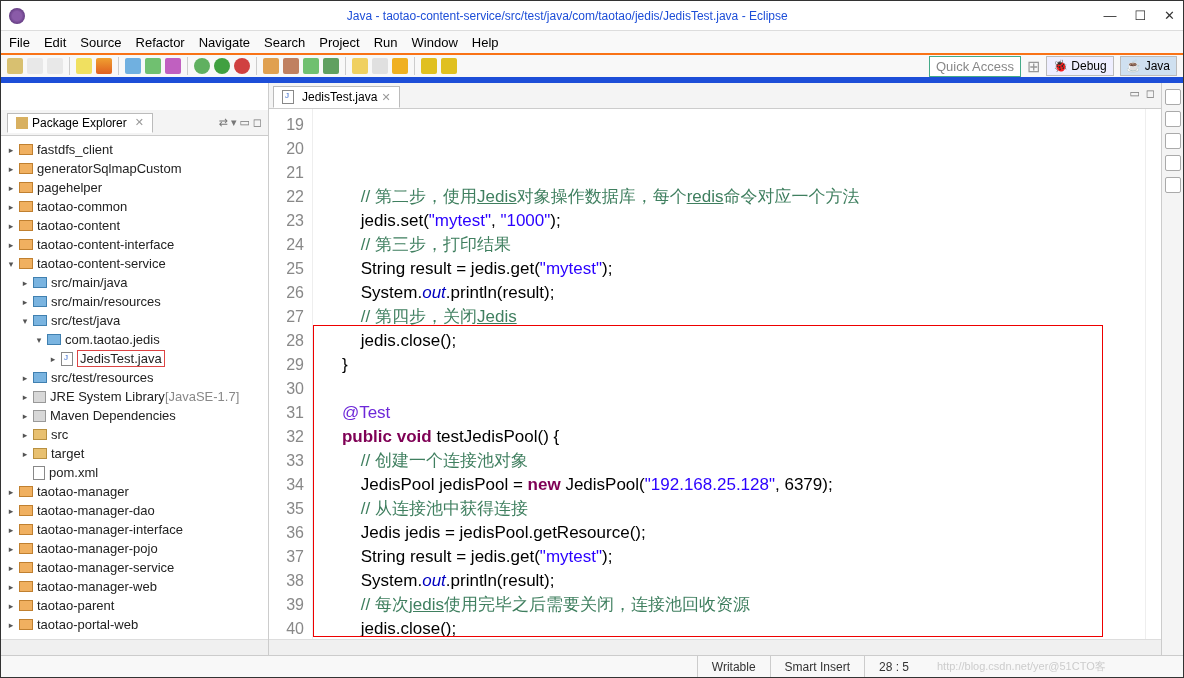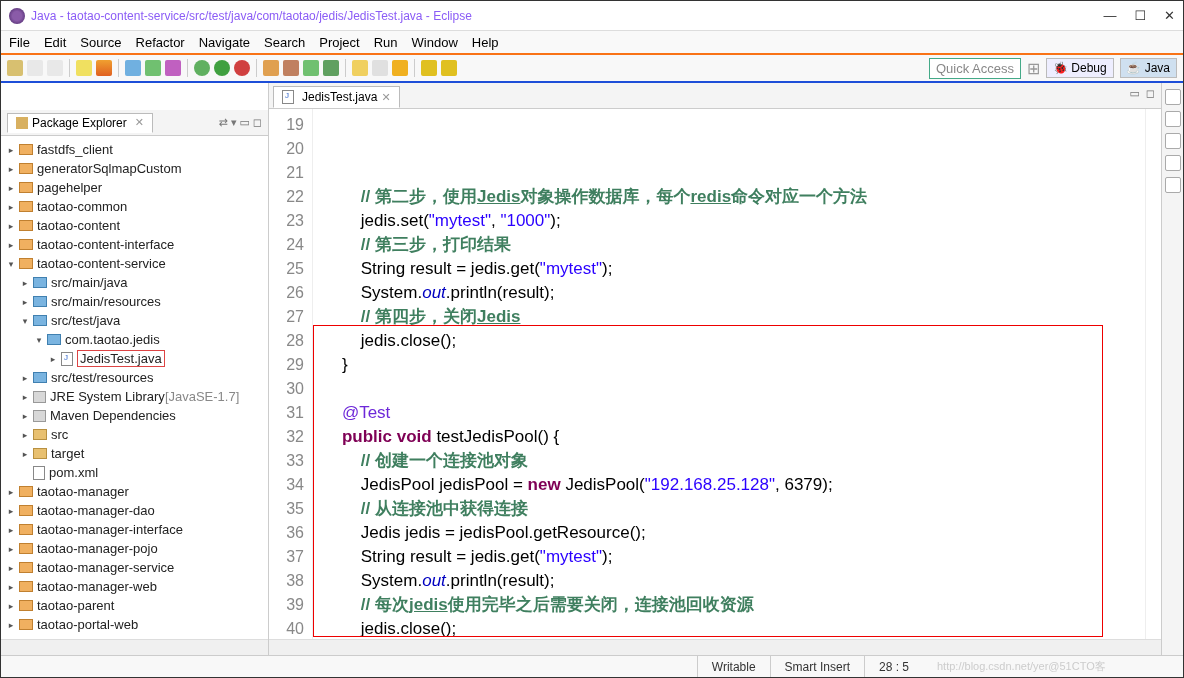--- a/index.html
+++ b/index.html
@@ -1,25 +1,25 @@
 <!DOCTYPE html>
 <html><head>
 <meta charset="utf-8">
 <style>
 * { box-sizing: border-box; margin: 0; padding: 0; font-family: "Segoe UI", Tahoma, sans-serif; }
 html, body { width: 1184px; height: 678px; overflow: hidden; background: #fff; }
 .window { width: 1184px; height: 678px; display: flex; flex-direction: column; border: 1px solid #333; }
 .titlebar { height: 30px; display: flex; align-items: center; padding: 0 8px; font-size: 12px; background: #fff; border-bottom: 1px solid #ddd; }
 .titlebar .title-icon { width: 16px; height: 16px; background: radial-gradient(circle,#8a5ba8 40%,#402060); border-radius: 50%; margin-right: 6px; }
-.titlebar .title-text { flex: 1; color: #8b5cf6; }
+.titlebar .title-text { flex: 1; color: #1d4ed8; text-align: center; }
 .win-btns { display: flex; gap: 18px; font-size: 13px; color: #333; }
 .win-btns span { cursor: default; }
 .menubar { height: 24px; display: flex; align-items: center; gap: 14px; padding: 0 8px; font-size: 13px; color: #000; background: #f9f9f9; border-bottom: 2px solid #f97316; }
 .menubar span { cursor: default; }
-.toolbar { height: 28px; display: flex; align-items: center; padding: 0 6px; gap: 4px; background: #f8f8f8; border-bottom: 2px solid #1d4ed8; position: relative; }
+.toolbar { height: 28px; display: flex; align-items: center; padding: 0 6px; gap: 4px; background: #f8f8f8; border-bottom: 6px solid #1d4ed8; position: relative; }
 .tb-icon { width: 16px; height: 16px; display: inline-block; border-radius: 2px; }
 .tb-sep { width:1px; height:18px; background:#ccc; margin:0 2px; }
 .toolbar-right { margin-left: auto; display:flex; align-items:center; gap:6px; }
 .quick-access { border:1px solid #4a8; color:#888; padding:2px 6px; font-size:13px; background:#fff; }
 .persp-btn { border:1px solid #bbb; padding:2px 6px; font-size:12px; background:#eef; display:flex; align-items:center; gap:3px; }
 .body { flex:1; display:flex; overflow:hidden; }
 .explorer { width: 268px; border-right:1px solid #ccc; display:flex; flex-direction:column; background:#fff; }
 .view-tab { height:26px; display:flex; align-items:center; border-bottom:1px solid #ccc; padding:0 6px; font-size:12px; background:#f4f4f4; position:relative;margin-top:27px; }
 .view-tab .tab-active { background:#fff; border:1px solid #bbb; border-bottom:1px solid #fff; padding:2px 8px; display:flex; align-items:center; gap:4px;}
 .view-tab .x { margin-left:4px; color:#999; font-size:11px;}
@@ -39,21 +39,21 @@
 .editor-area { flex:1; display:flex; flex-direction:column; overflow:hidden;}
 .editor-tabs { height:26px; display:flex; align-items:flex-end; background:#f4f4f4; border-bottom:1px solid #ccc; padding-left:4px; position:relative;}
 .etab { background:#fff; border:1px solid #bbb; border-bottom:1px solid #fff; padding:3px 8px; font-size:12px; display:flex; align-items:center; gap:4px;}
 .etab .x { color:#999; font-size:11px;}
 .editor-tabs .right-ctrl { position:absolute; right:6px; top:4px; font-size:11px; color:#777; display:flex; gap:6px;}
 .editor-body { flex:1; display:flex; overflow:hidden; background:#fff; position:relative;}
 .gutter { width:44px; background:#fff; border-right:1px solid #eee; font-family:Consolas,monospace; font-size:16px; color:#888; text-align:right; padding:4px 8px 0 0; line-height:24px;}
 .code { flex:1; font-family:Consolas,monospace; font-size:17px; line-height:24px; padding:4px 0 0 10px; white-space:pre; color:#000; position:relative; overflow:hidden;}
 .kw { color:#7f0055; font-weight:bold;}
 .str { color:#2a00ff;}
-.cmt { color:#3f7f5f;font-weight:bold;}
+.cmt { color:#3f7f5f;}
 .static { color:#0000c0; font-style:italic;}
 .ann { color:#6d28d9;}
 .link { color:#3f7f5f; text-decoration:underline;}
 .hl-line { position:absolute; left:0; right:0; height:24px; background:#e8f2fe; z-index:-1;}
 .red-box { border:1px solid #e00; position:absolute;}
 .overview { width:16px; background:#fff; border-left:1px solid #eee;}
 .right-trim { width:22px; background:#f4f4f4; border-left:1px solid #ccc; display:flex; flex-direction:column; align-items:center; padding-top:6px; gap:6px;}
 .trim-icon { width:16px; height:16px; border:1px solid #aaa; border-radius:2px; background:#fff;}
 .statusbar { height:22px; border-top:1px solid #ccc; display:flex; align-items:flex-start; font-size:12px; color:#333; background:#f8f8f8;}
 .statusbar .cell { padding:0 14px; border-left:1px solid #ccc; height:100%; display:flex; align-items:center;}

